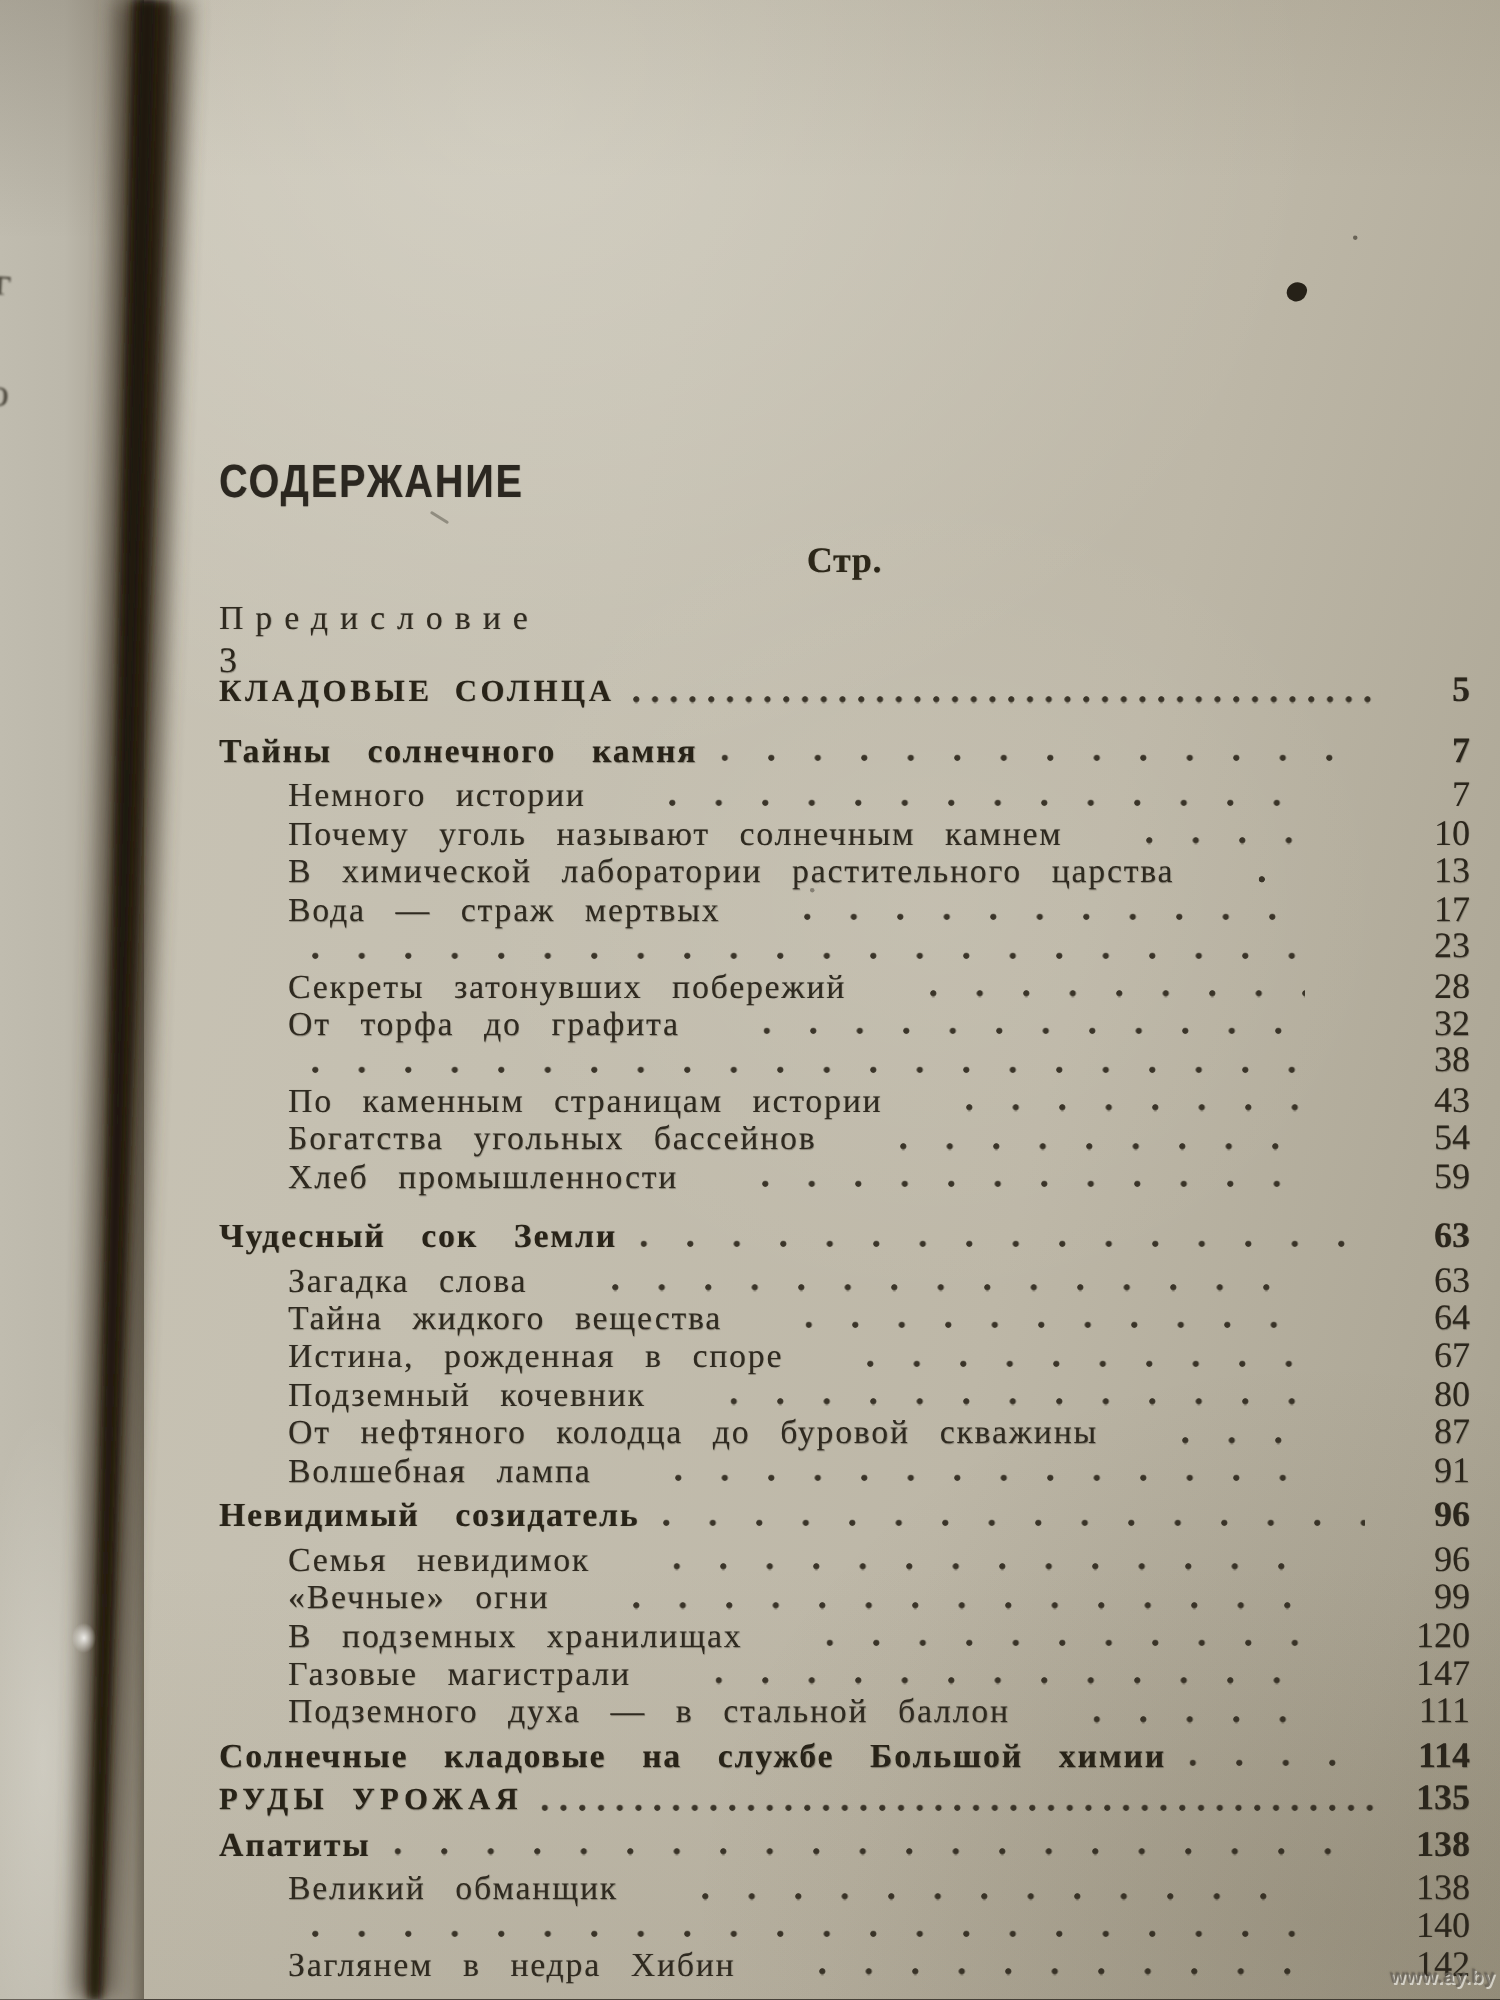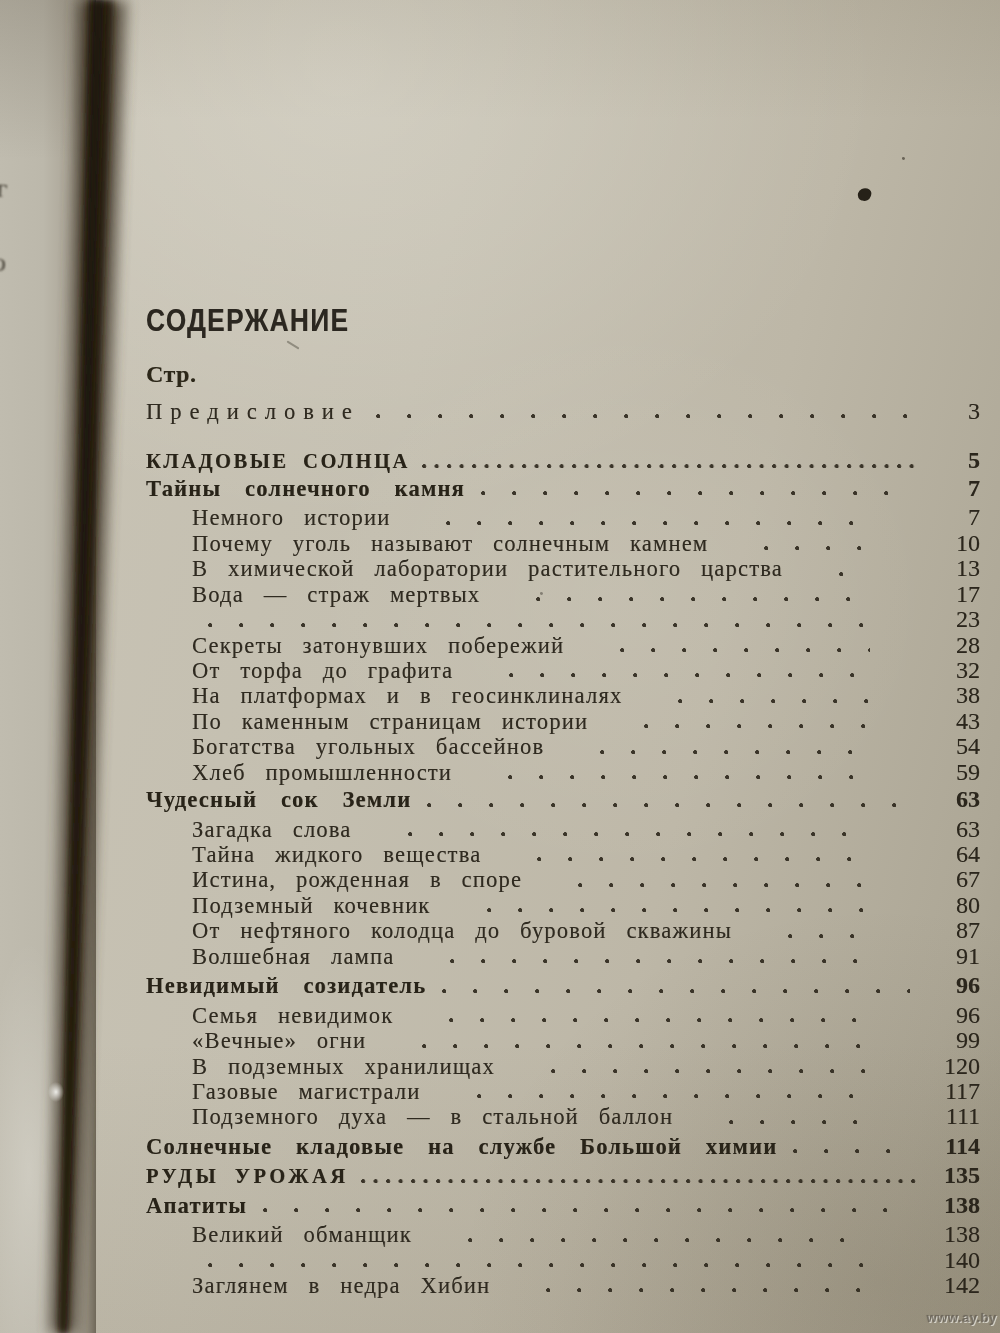--- a/index.html
+++ b/index.html
@@ -49,21 +49,21 @@
   .toc-title {
     margin: 0; height: 34px;
     font-family: "Liberation Sans", "DejaVu Sans", sans-serif;
     font-size: 31px; font-weight: 700; letter-spacing: 1.5px;
     color: #2b2720;
     transform: scaleX(0.85); transform-origin: left center;
     text-shadow: 0.4px 0.4px 0.7px rgba(40,34,24,0.45);
   }
   .str-row {
     margin-top: 24px; height: 26px; line-height: 26px;
-    text-align: left; font-size: 24px; font-weight: 700;
+    text-align: center; font-size: 24px; font-weight: 700;
     letter-spacing: 0.5px; color: #2c2719;
     text-shadow: 0.3px 0.3px 0.6px rgba(40,34,24,0.4);
   }
   .toc { margin-top: 12px; }
 
   .toc-row {
     display: flex; align-items: baseline;
     height: 25.45px; line-height: 25.45px;
     font-size: 22.5px; letter-spacing: 1.2px; word-spacing: 13px;
     white-space: nowrap;
@@ -75,28 +75,28 @@
     margin: 0 14px 5px 16px;
     background-image: radial-gradient(circle at 2.2px 2.2px, rgba(47,41,30,0.92) 1.8px, rgba(47,41,30,0) 2.3px);
     background-size: 31px 5px; background-repeat: repeat-x; background-position: 0 0;
   }
   .toc-row .pg {
     flex: 0 0 56px; text-align: right;
     font-size: 24px; letter-spacing: 0; word-spacing: 0; color: #2b261c;
   }
 
   
-  .s-spaced  { letter-spacing: 8px; }
+  .s-spaced  { letter-spacing: 8px; flex-direction: column; }
   .s-chapter { font-weight: 700; word-spacing: 17px; color: #282318; margin-bottom: 4px; }
   .s-caps    { font-weight: 700; font-size: 20.5px; letter-spacing: 2.5px; word-spacing: 7px; color: #282318; }
   .s-caps2   { font-weight: 700; font-size: 20.5px; letter-spacing: 3.5px; word-spacing: 7px; color: #282318; }
   .s-sub     { padding-left: 46px; gap: 40px; }
   .ld-tight .leader { background-size: 12.5px 5px; margin-left: 12px; margin-right: 6px; }
   .gap-lg { margin-top: 24px; }
-  .gap-md { margin-top: 2px; }
+  .gap-md { margin-top: 14px; }
   .gap-sm { margin-top: 4px; }
   .gap-xs { margin-top: 4px; }
 
   
   .speck { position: absolute; background: #262118; border-radius: 45% 55% 50% 50%; }
   .speck.a { left: 858px; top: 188px; width: 13px; height: 13px; transform: rotate(18deg); border-radius: 60% 40% 55% 45%; }
   .speck.b { left: 902px; top: 157px; width: 3px; height: 3px; opacity: 0.55; }
   .speck.c { left: 540px; top: 592px; width: 3px; height: 3px; opacity: 0.4; }
   .speck.d { left: 286px; top: 344px; width: 14px; height: 2px; opacity: 0.35; transform: rotate(32deg); border-radius: 2px; }
   .glare { position: absolute; left: 48px; top: 1082px; width: 16px; height: 20px;
@@ -185,21 +185,20 @@
           <span class="t">Секреты затонувших побережий</span>
           <span class="leader"></span>
           <span class="pg">28</span>
         </div>
         <div class="toc-row s-sub ld-wide">
           <span class="t">От торфа до графита</span>
           <span class="leader"></span>
           <span class="pg">32</span>
         </div>
         <div class="toc-row s-sub ld-wide">
-          <span class="t">На платформах и в геосинклиналях</span>
           <span class="leader"></span>
           <span class="pg">38</span>
         </div>
         <div class="toc-row s-sub ld-wide">
           <span class="t">По каменным страницам истории</span>
           <span class="leader"></span>
           <span class="pg">43</span>
         </div>
         <div class="toc-row s-sub ld-wide">
           <span class="t">Богатства угольных бассейнов</span>
@@ -262,21 +261,21 @@
           <span class="pg">99</span>
         </div>
         <div class="toc-row s-sub ld-wide">
           <span class="t">В подземных хранилищах</span>
           <span class="leader"></span>
           <span class="pg">120</span>
         </div>
         <div class="toc-row s-sub ld-wide">
           <span class="t">Газовые магистрали</span>
           <span class="leader"></span>
-          <span class="pg">117</span>
+          <span class="pg">147</span>
         </div>
         <div class="toc-row s-sub ld-wide">
           <span class="t">Подземного духа — в стальной баллон</span>
           <span class="leader"></span>
           <span class="pg">111</span>
         </div>
         <div class="toc-row s-chapter ld-wide gap-sm">
           <span class="t">Солнечные кладовые на службе Большой химии</span>
           <span class="leader"></span>
           <span class="pg">114</span>

